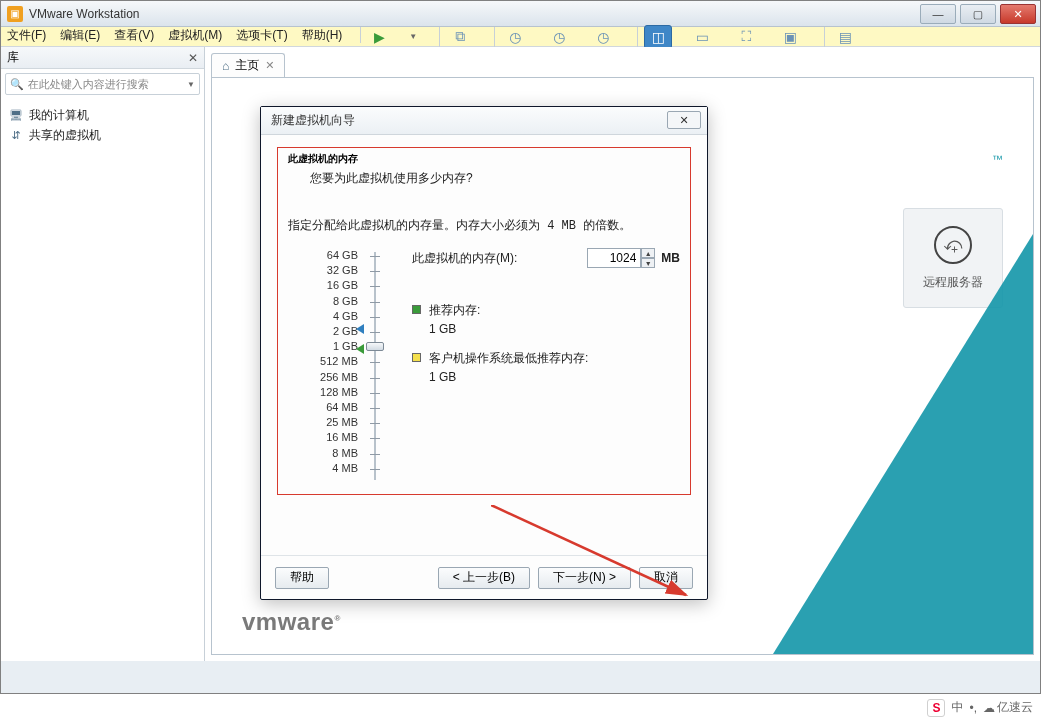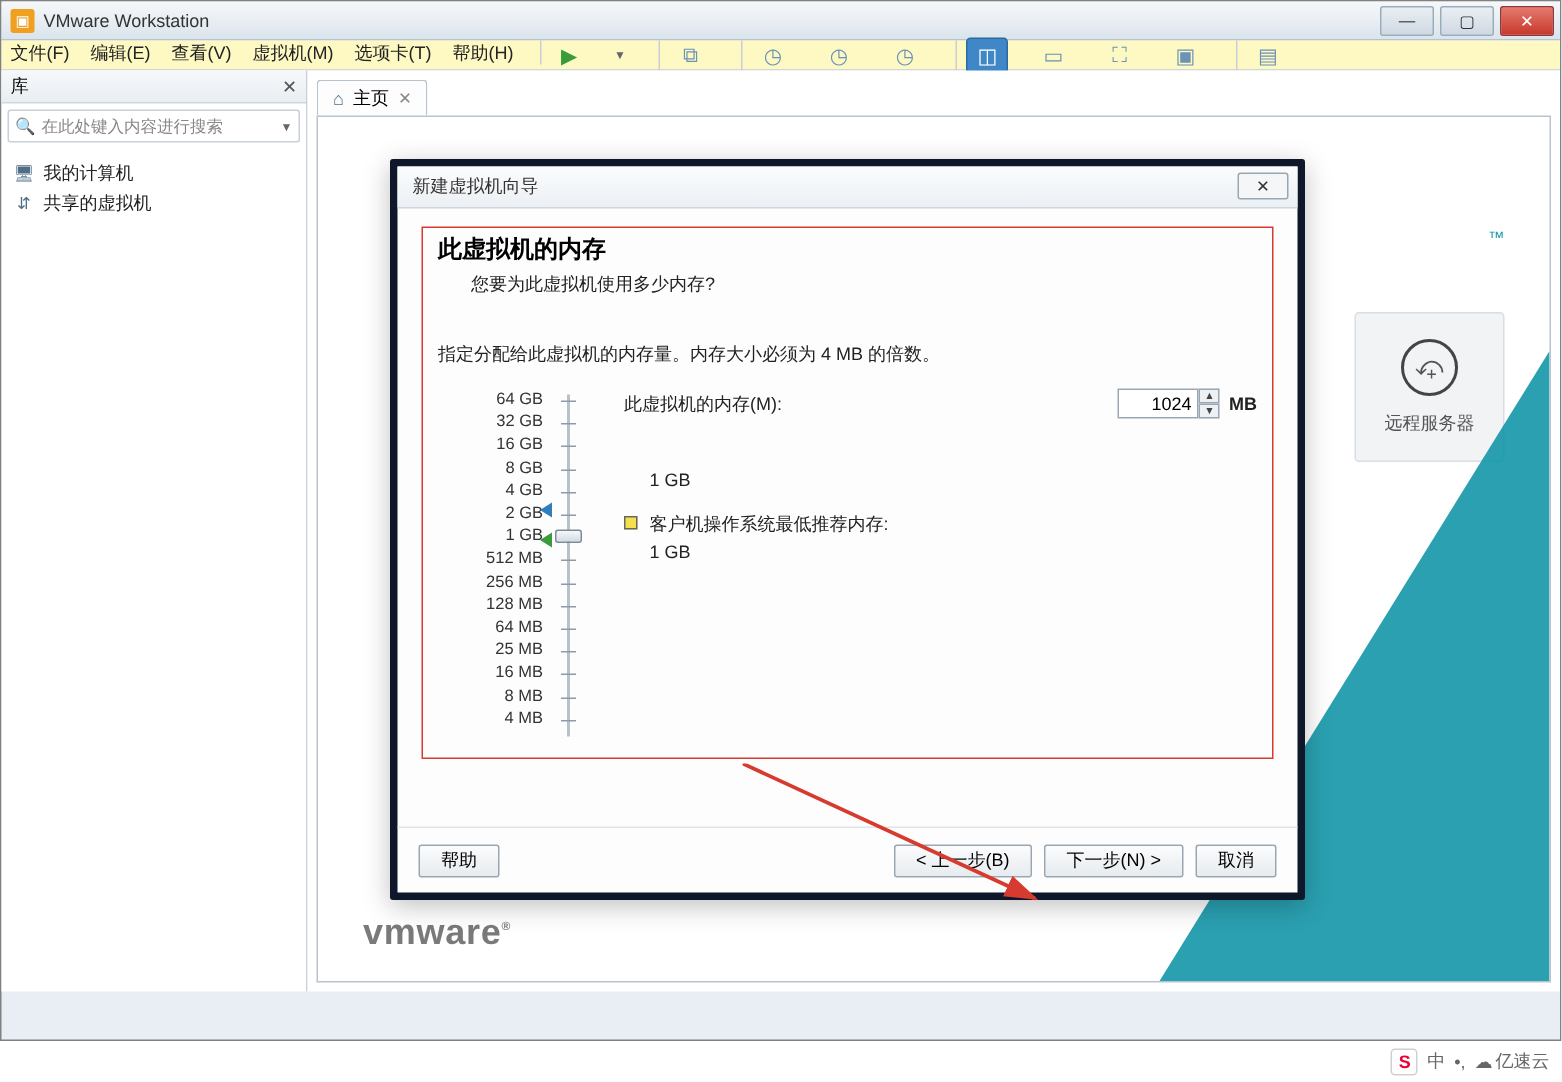--- a/index.html
+++ b/index.html
@@ -46,29 +46,29 @@
 
   
   .triangle { position:absolute; right:0; bottom:0; width:0; height:0; border-left:260px solid transparent; border-bottom:420px solid #1396a8; opacity:.9; }
   .brand { position:absolute; left:30px; bottom:18px; font-size:24px; color:#7a7a7a; font-weight:600; letter-spacing:.5px; }
   .brand .tm { font-size:8px; vertical-align:super; }
   .remote-card { position:absolute; right:30px; top:130px; width:100px; height:100px; background:#f1f3f5; border:1px solid #d8dee3; border-radius:3px; display:flex; flex-direction:column; align-items:center; justify-content:center; gap:10px; font-size:12px; color:#555; }
   .remote-card .circ { width:38px; height:38px; border:2px solid #444; border-radius:50%; display:flex; align-items:center; justify-content:center; font-size:18px; }
   .tm-badge { position:absolute; right:30px; top:75px; font-size:11px; color:#1396a8; }
 
   
-  .dialog { position:absolute; left:48px; top:28px; width:610px; height:494px; background:#fdfdfd; border:5px solid #0f172a; box-shadow:0 4px 18px rgba(0,0,0,.25); border-radius:2px; display:flex; flex-direction:column; }
+  .dialog { position:absolute; left:48px; top:28px; width:448px; height:494px; background:#fdfdfd; border:1px solid #0f172a; box-shadow:0 4px 18px rgba(0,0,0,.25); border-radius:2px; display:flex; flex-direction:column; }
   .dlg-title { height:28px; background:linear-gradient(#fbfcfd,#ebf0f4); border-bottom:1px solid #cfd6dc; display:flex; align-items:center; padding:0 10px; font-size:12px; color:#333; position:relative; }
   .dlg-title .xbtn { position:absolute; right:6px; top:4px; width:34px; height:18px; border:1px solid #9aa7b3; border-radius:2px; display:flex; align-items:center; justify-content:center; font-size:11px; background:#f4f6f8; }
   .dlg-body { flex:1; padding:12px 16px 0 16px; position:relative; }
   .redbox { border:1px solid #d73a2e; padding:0 10px 18px 10px; }
   .hdr { padding-top:4px; }
-  .hdr .h1 { font-size:16px; font-weight:bold; color:#000; }
+  .hdr .h1 { font-size:10px; font-weight:bold; color:#000; }
   .hdr .h2 { font-size:12px; color:#222; margin:4px 0 0 22px; }
-  .instr { font-size:12px; color:#222; margin:30px 0 14px 0; }
+  .instr { font-size:12px; color:#222; margin:30px 0 14px 0;font-family:Liberation Mono, monospace; }
   .mem-row { display:flex; align-items:flex-start; }
   .ticks { width:70px; text-align:right; font-size:11px; color:#333; line-height:15.2px; }
   .track { width:22px; position:relative; margin:4px 4px 0 6px; }
   .track .line { position:absolute; left:10px; top:0; width:2px; height:228px; background:#b8c2cb; }
   .track .tick { position:absolute; left:6px; width:10px; height:1px; background:#8f9aa5; }
   .track .thumb { position:absolute; left:2px; width:18px; height:9px; background:linear-gradient(#f6f8fa,#d2dbe3); border:1px solid #7d8a96; border-radius:2px; }
   .track .ptr { position:absolute; left:-8px; width:0; height:0; border-top:5px solid transparent; border-bottom:5px solid transparent; }
   .ptr.blue { border-right:8px solid #2f7fbf; }
   .ptr.green { border-right:8px solid #3a9b3a; }
   .right { flex:1; padding-left:22px; font-size:12px; color:#222; }
@@ -244,20 +244,24 @@
                       <div class="spin">
                         <div class="s">▲</div>
                         <div class="s">▼</div>
                       </div>
                       <span class="unit">MB</span>
                     </div>
                   </div>
 
                   <div class="legend">
                     <div class="block">
+                      <div class="row">
+                          <span class="sq green"></span>
+                          <span class="txt">推荐内存:</span>
+                        </div>
                       <div class="val">1 GB</div>
                     </div>
                     <div class="block">
                       <div class="row">
                           <span class="sq yellow"></span>
                           <span class="txt">客户机操作系统最低推荐内存:</span>
                         </div>
                       <div class="val">1 GB</div>
                     </div>
                   </div>

